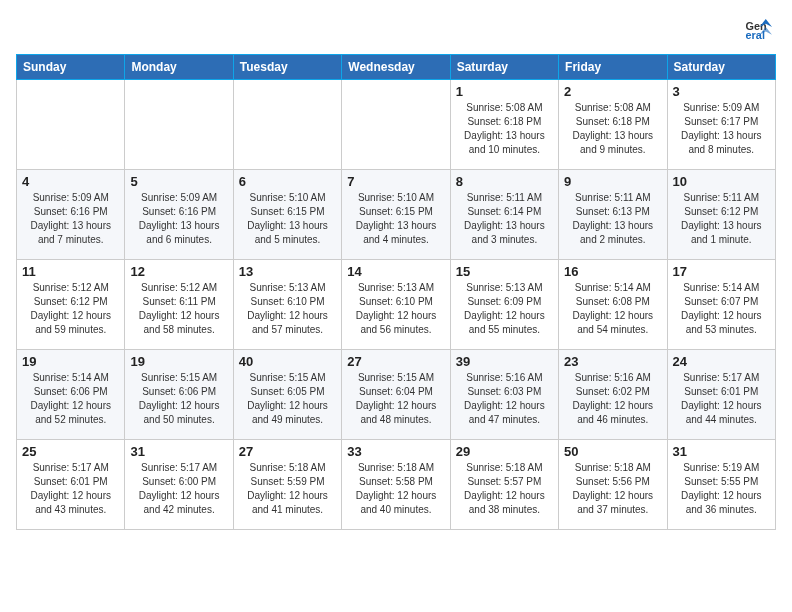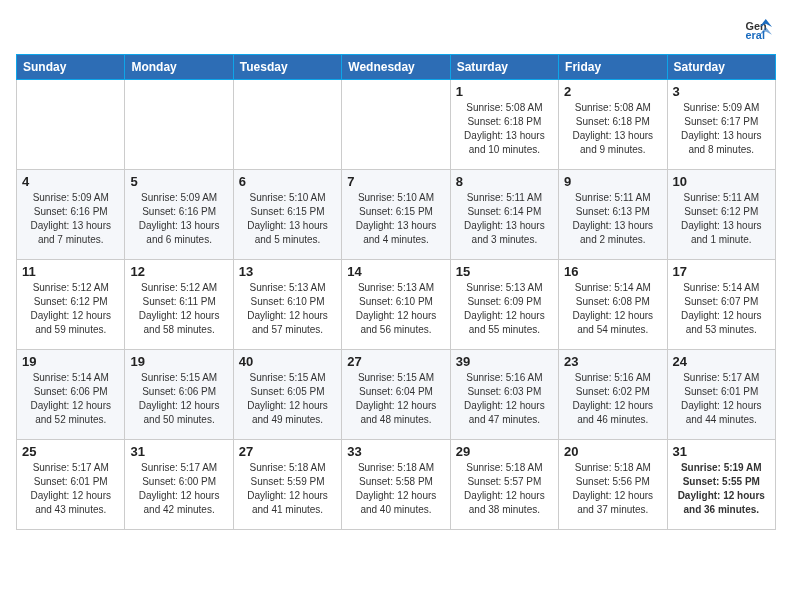--- a/index.html
+++ b/index.html
@@ -336,28 +336,28 @@
 and 40 minutes.</div>
         </td>
         <td>
           <div class="day-number">29</div>
           <div class="day-info" style="white-space: pre-line;">Sunrise: 5:18 AM
 Sunset: 5:57 PM
 Daylight: 12 hours
 and 38 minutes.</div>
         </td>
         <td>
-          <div class="day-number">20</div>
+          <div class="day-number">50</div>
           <div class="day-info" style="white-space: pre-line;">Sunrise: 5:18 AM
 Sunset: 5:56 PM
 Daylight: 12 hours
 and 37 minutes.</div>
         </td>
         <td>
           <div class="day-number">31</div>
-          <div class="day-info" style="white-space: pre-line; font-weight: bold;">Sunrise: 5:19 AM
+          <div class="day-info" style="white-space: pre-line;">Sunrise: 5:19 AM
 Sunset: 5:55 PM
 Daylight: 12 hours
 and 36 minutes.</div>
         </td>
       </tr>
     </tbody>
 </table>
 
 </body></html>

